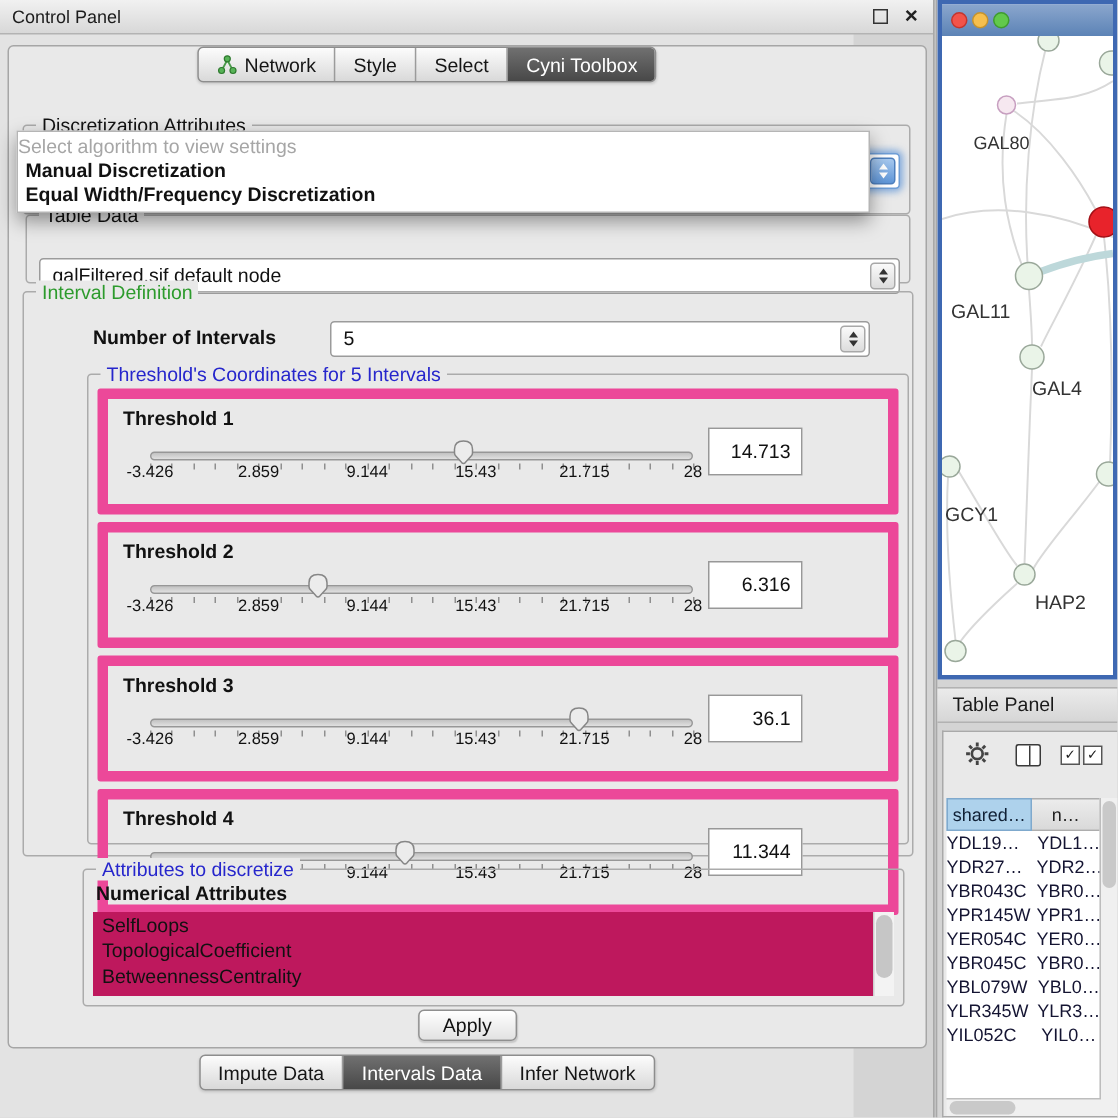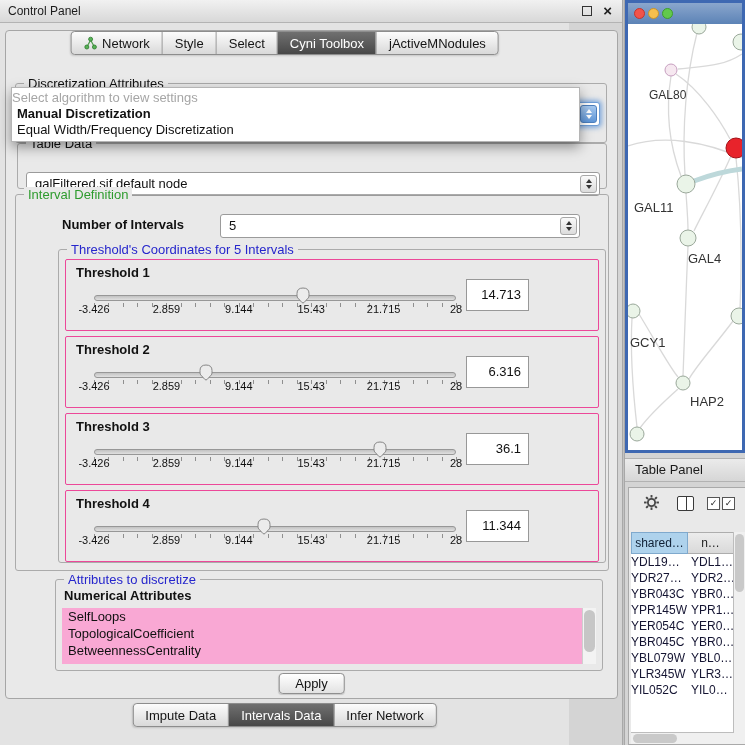--- a/index.html
+++ b/index.html
@@ -44,41 +44,41 @@
   .combo .up{top:3px;border-bottom:4px solid #333;}
   .combo .dn{bottom:3px;border-top:4px solid #333;}
   .combo.focused{box-shadow:0 0 5px 2px rgba(96,150,215,.75);border-color:#6f9ed6;}
   .combo.focused .stepper{background:linear-gradient(#a7c9ef,#5f96d8);border-color:#4d7fbd;}
   .combo.focused .up{border-bottom-color:#fff;}
   .combo.focused .dn{border-top-color:#fff;}
   
   .popup{position:absolute;left:5px;top:56px;width:567px;height:53px;background:#fff;
          border:1px solid #b5b5b5;z-index:40;box-shadow:0 5px 12px rgba(0,0,0,.4);}
   .popup-head{height:16px;text-align:left;font-size:13px;color:#a6a6a6;padding-top:2px;}
-  .popup-item{height:16px;font-size:13px;color:#111;padding-left:5px;line-height:16px;}
+  .popup-item{height:16px;font-size:13px;color:#111;padding-left:5px;line-height:16px;font-weight:bold;}
   .bold{font-weight:bold;}
   
-  .thlist .thpanel{position:relative;height:70px;margin:5px 6px 5px 6px;border:1px solid #ec4899;
+  .thlist .thpanel{position:relative;height:70px;margin:5px 6px 5px 6px;border:7px solid #ec4899;
                    border-radius:2px;}
   .thlist .thpanel:first-of-type{margin-top:9px;}
   .thlabel{position:absolute;left:10px;top:5px;font-size:13px;font-weight:bold;color:#111;}
   .slider{position:absolute;left:28px;top:26px;width:362px;height:38px;}
   .track{position:absolute;left:0;right:0;top:9px;height:4px;border:1px solid #979797;
          border-radius:3px;background:linear-gradient(#c2c2c2,#e0e0e0);}
   .thumb{position:absolute;top:1px;width:14px;height:17px;}
   .tick{position:absolute;top:17px;width:1px;height:4px;background:#8f8f8f;}
   .scalelab{position:absolute;top:17px;font-size:11px;color:#111;transform:translateX(-50%);
             white-space:nowrap;}
   .ticks,.scalelabs{position:absolute;left:0;right:0;top:0;height:100%;pointer-events:none;}
   .valbox{position:absolute;left:400px;top:19px;width:54px;height:30px;background:#fff;
           border:1px solid #989898;font-size:13px;text-align:right;line-height:30px;
           padding-right:7px;color:#111;}
   
   .attrlabel{position:absolute;left:8px;top:8px;font-size:13px;font-weight:bold;color:#111;}
-  .attrlist{position:absolute;left:6px;right:6px;top:28px;height:56px;background:#f9a8d4;overflow:hidden;}
+  .attrlist{position:absolute;left:6px;right:6px;top:28px;height:56px;background:#be185d;overflow:hidden;}
   .attritem{font-size:13px;color:#111;padding:1px 0 1px 6px;line-height:15px;white-space:nowrap;}
   .vscroll{position:absolute;right:0;top:0;bottom:0;width:13px;background:#f3f3f3;border-left:1px solid #cfcfcf;}
   .vthumb{position:absolute;left:1px;right:1px;top:2px;height:42px;background:#c6c6c6;border-radius:6px;}
   
   .applybtn{position:absolute;left:50%;transform:translateX(-50%);top:642px;height:21px;
             padding:0 16px;font-size:13px;color:#111;line-height:20px;border:1px solid #8f8f8f;
             border-radius:4px;background:linear-gradient(#ffffff,#e2e2e2);box-shadow:0 1px 1px rgba(0,0,0,.15);}
   
   #divider{position:absolute;left:622px;top:0;width:3px;height:745px;background:#c2c2c2;
            border-left:1px solid #a8a8a8;border-right:1px solid #a8a8a8;box-sizing:border-box;}
@@ -110,21 +110,21 @@
   .chk.c1{left:78px;} .chk.c2{left:93px;}
   .thead{position:absolute;top:44px;left:2px;right:11px;height:22px;display:flex;}
   .hcell{box-sizing:border-box;height:22px;font-size:12px;text-align:center;line-height:20px;
          overflow:hidden;white-space:nowrap;}
   .hcell.h1{width:57px;background:#aed2ec;border:1px solid #7fa9cd;color:#102035;}
   .hcell.h2{flex:1;background:linear-gradient(#ececec,#d9d9d9);border:1px solid #adadad;border-left:none;color:#222;}
   .tbody{position:absolute;top:66px;left:2px;right:11px;bottom:12px;background:#fff;overflow:hidden;}
   .trow{display:flex;height:16px;}
   .tcell{font-size:12px;color:#141432;line-height:16px;white-space:nowrap;overflow:hidden;}
   .tcell.c1{width:57px;padding-left:0;box-sizing:border-box;}
-  .tcell.c2{flex:1;padding-left:3px;}
+  .tcell.c2{flex:1;padding-left:3px;text-align:center;}
   .tvscroll{position:absolute;right:0;top:44px;bottom:0;width:11px;background:#f0f0f0;
             border-left:1px solid #bdbdbd;}
   .tvthumb{position:absolute;left:1px;right:1px;top:2px;height:58px;background:#c9c9c9;border-radius:5px;}
   .thscroll{position:absolute;left:2px;right:11px;bottom:0;height:11px;background:#f0f0f0;
             border-top:1px solid #bdbdbd;}
   .ththumb{position:absolute;top:1px;bottom:1px;left:2px;width:44px;background:#c9c9c9;border-radius:5px;}
 </style>
 </head>
 <body>
 
@@ -433,24 +433,20 @@
         <div class="tab">
 
           <span>Select</span>
         </div>
 
         <div class="tab active">
 
           <span>Cyni Toolbox</span>
         </div>
 
-        <div class="tab">
-
-          <span>jActiveMNodules</span>
-        </div>
       </div>
 
     <div class="tabs bottom">
 
         <div class="tab">
           <span>Impute Data</span>
         </div>
 
         <div class="tab active">
           <span>Intervals Data</span>

